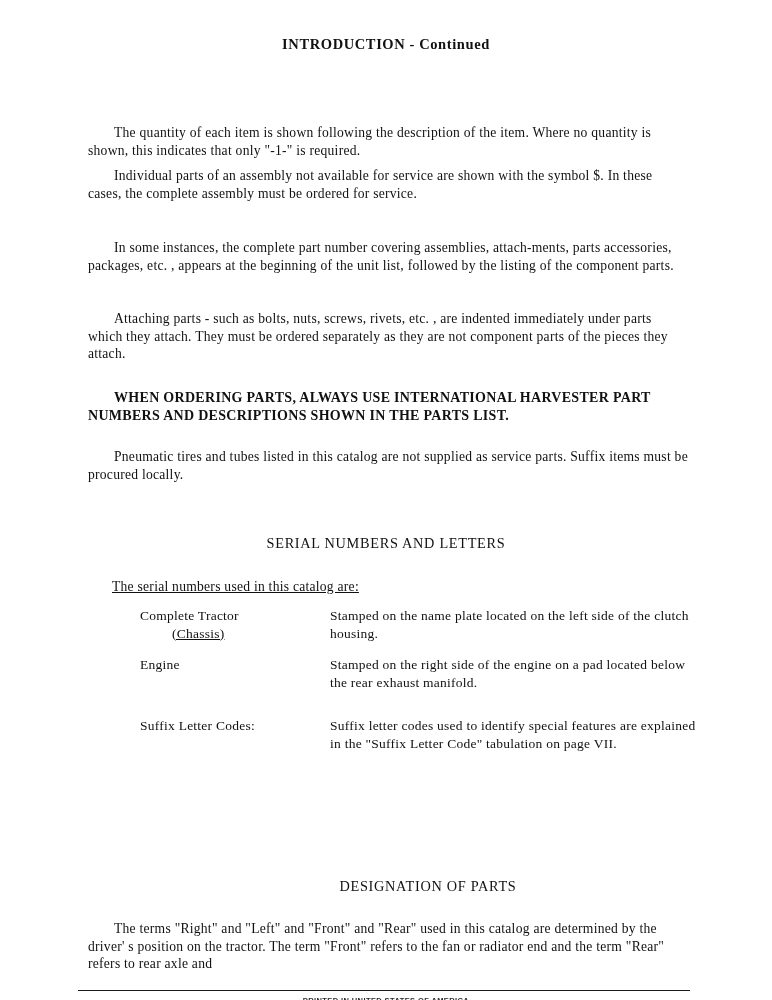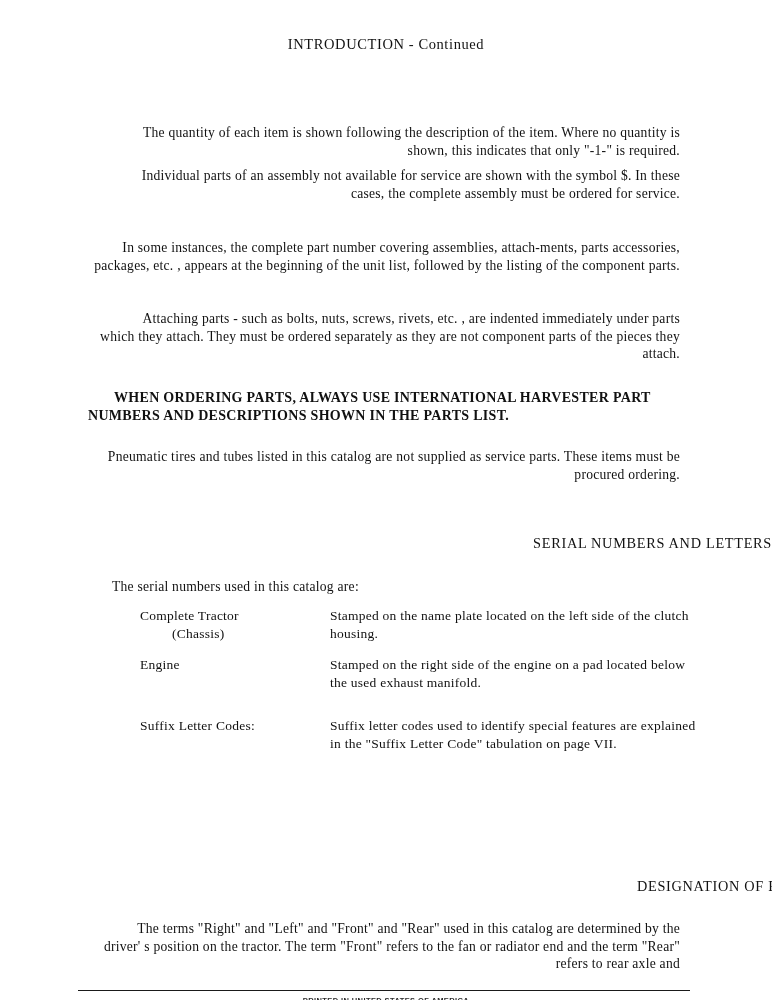--- a/index.html
+++ b/index.html
@@ -20,57 +20,58 @@
     height: 1000px;
     box-sizing: border-box;
     padding: 0;
   }
   .page-title {
     text-align: center;
     font-size: 14.5px;
     letter-spacing: 0.6px;
     margin-top: 36px;
     margin-bottom: 0;
-    font-weight: normal;
+    font-weight: bold;
   }
   .body-block {
     position: absolute;
-    left: 80px;
+    left: 88px;
     width: 600px;
     font-size: 13.6px;
     line-height: 17.5px;
     letter-spacing: 0.25px;
-    text-align: right;
+    text-align: left;
   }
   .indent {
     text-indent: 26px;
   }
   .center-head {
     position: absolute;
     left: 0;
     width: 772px;
-    text-align: right;
+    text-align: center;
     font-size: 14.3px;
     letter-spacing: 0.7px;
   }
   .caps-block {
     position: absolute;
     left: 88px;
     width: 610px;
     font-size: 14px;
     line-height: 18px;
     letter-spacing: 0.3px;
   }
   .serial-intro {
     position: absolute;
     left: 112px;
     width: 580px;
     font-size: 13.6px;
     line-height: 17.5px;
     letter-spacing: 0.25px;
+    text-decoration: underline;
   }
   .serial-table {
     position: absolute;
     left: 140px;
     width: 560px;
     font-size: 13.5px;
     line-height: 17.5px;
     letter-spacing: 0.25px;
     border-collapse: collapse;
   }
@@ -79,20 +80,21 @@
     padding: 0;
   }
   .col-label {
     width: 180px;
     padding-right: 10px !important;
     margin-top: 47px;
   }
   .sub-label {
     display: block;
     padding-left: 32px;
+    text-decoration: underline;
   }
   .row-gap td {
     height: 14px;
     font-size: 0;
     line-height: 0;
   }
   .row-gap-big td {
     height: 26px;
     font-size: 0;
     line-height: 0;
@@ -128,21 +130,21 @@
   <div class="body-block indent" style="top: 88px;">The quantity of each item is shown following the description of the item. Where no quantity is shown, this indicates that only "-1-" is required.</div>
 
   <div class="body-block indent" style="top: 131px;">Individual parts of an assembly not available for service are shown with the symbol $.  In these cases, the complete assembly must be ordered for service.</div>
 
   <div class="body-block indent" style="top: 274px;">Attaching parts - such as bolts, nuts, screws, rivets, etc. , are indented immediately under parts which they attach.  They must be ordered separately as they are not component parts of the pieces they attach.</div>
 
   <div class="body-block indent" style="top: 203px;">In some instances, the complete part number covering assemblies, attach-ments, parts accessories, packages, etc. , appears at the beginning of the unit list, followed by the listing of the component parts.</div>
 
   <div class="caps-block indent" style="top: 353px; font-weight: bold;">WHEN ORDERING PARTS, ALWAYS USE INTERNATIONAL HARVESTER PART NUMBERS AND DESCRIPTIONS SHOWN IN THE PARTS LIST.</div>
 
-  <div class="body-block indent" style="top: 412px;">Pneumatic tires and tubes listed in this catalog are not supplied as service parts.  These items must be procured ordering.</div>
+  <div class="body-block indent" style="top: 412px;">Pneumatic tires and tubes listed in this catalog are not supplied as service parts.  Suffix items must be procured locally.</div>
 
   <div class="center-head" style="top: 499px;">SERIAL NUMBERS AND LETTERS</div>
 
   <div class="serial-intro" style="top: 542px;">The serial numbers used in this catalog are:</div>
 
   <table class="serial-table" style="top: 571px;">
     <tbody>
         <tr>
       <td class="col-label">
         <span>Complete Tractor</span>
@@ -151,21 +153,21 @@
       <td>Stamped on the name plate located on the left side of the clutch housing.</td>
     </tr>
     <tr class="row-gap">
           <td></td>
           <td></td>
         </tr>
     <tr>
       <td class="col-label">
         <span>Engine</span>
       </td>
-      <td>Stamped on the right side of the engine on a pad located below the used exhaust manifold.</td>
+      <td>Stamped on the right side of the engine on a pad located below the rear exhaust manifold.</td>
     </tr>
     <tr class="row-gap-big">
           <td></td>
           <td></td>
         </tr>
     <tr>
       <td class="col-label">
         <span>Suffix Letter Codes:</span>
       </td>
       <td>Suffix letter codes used to identify special features are explained in the "Suffix Letter Code" tabulation on page VII.</td>

